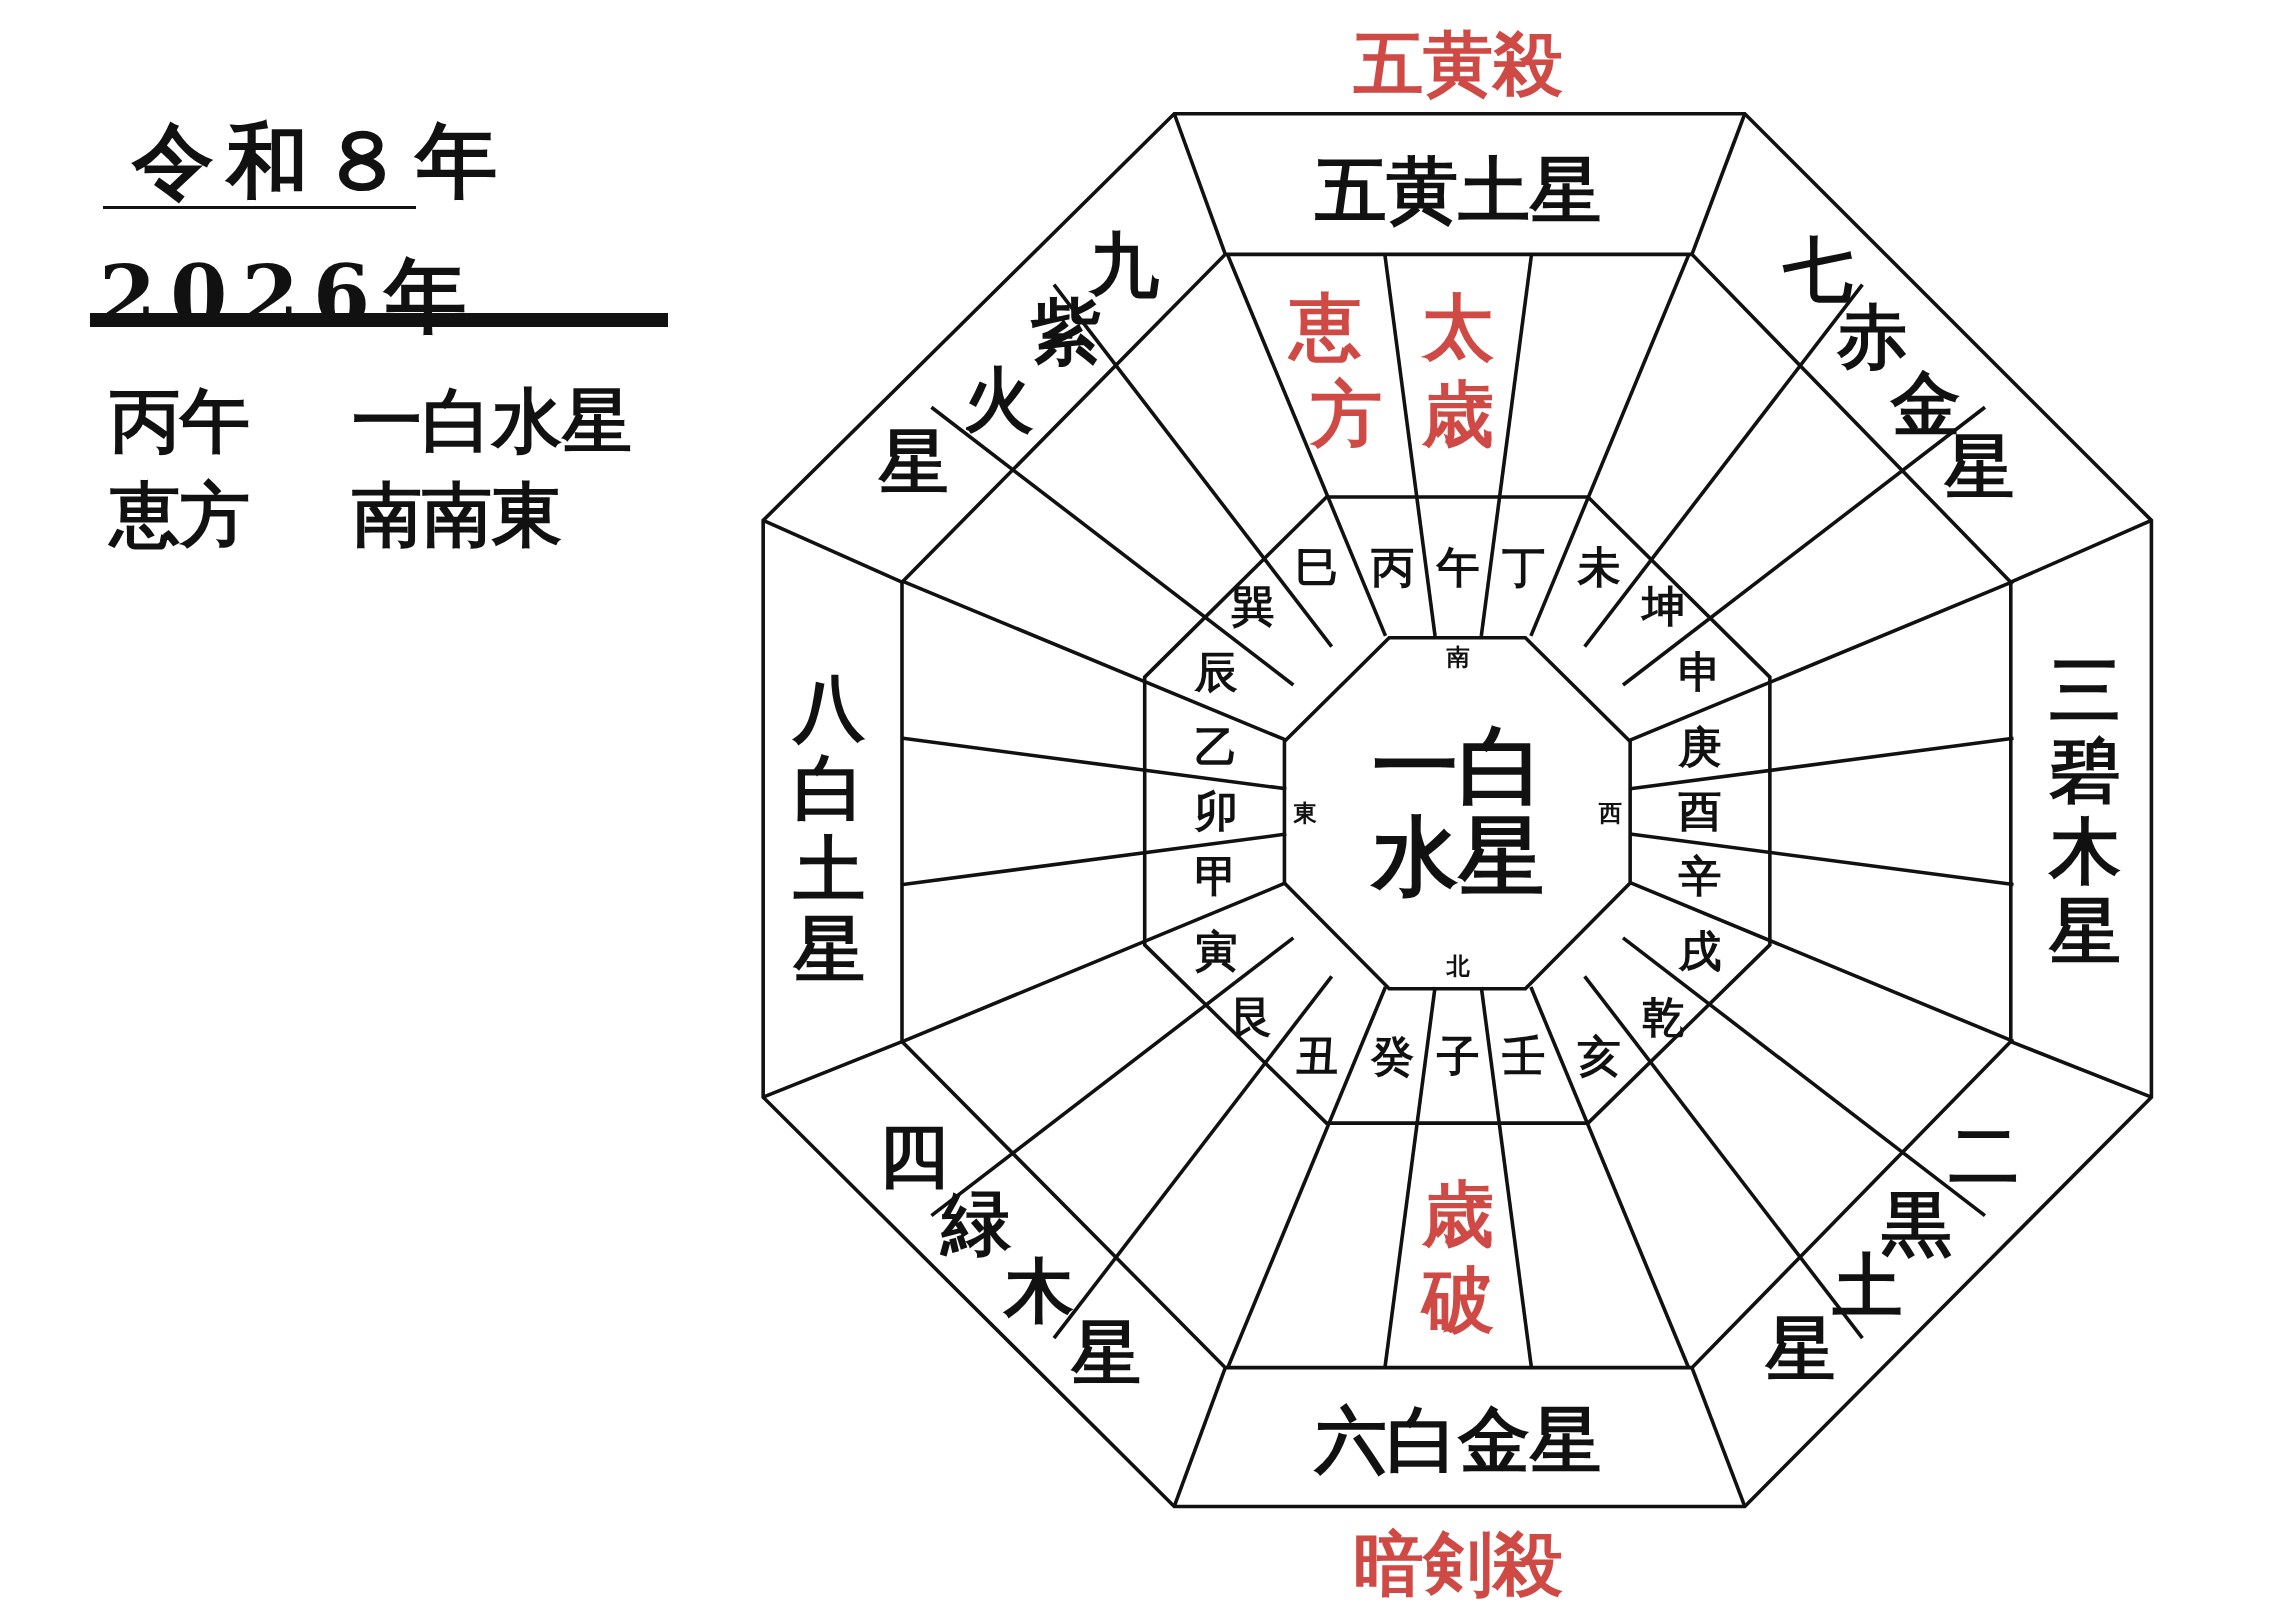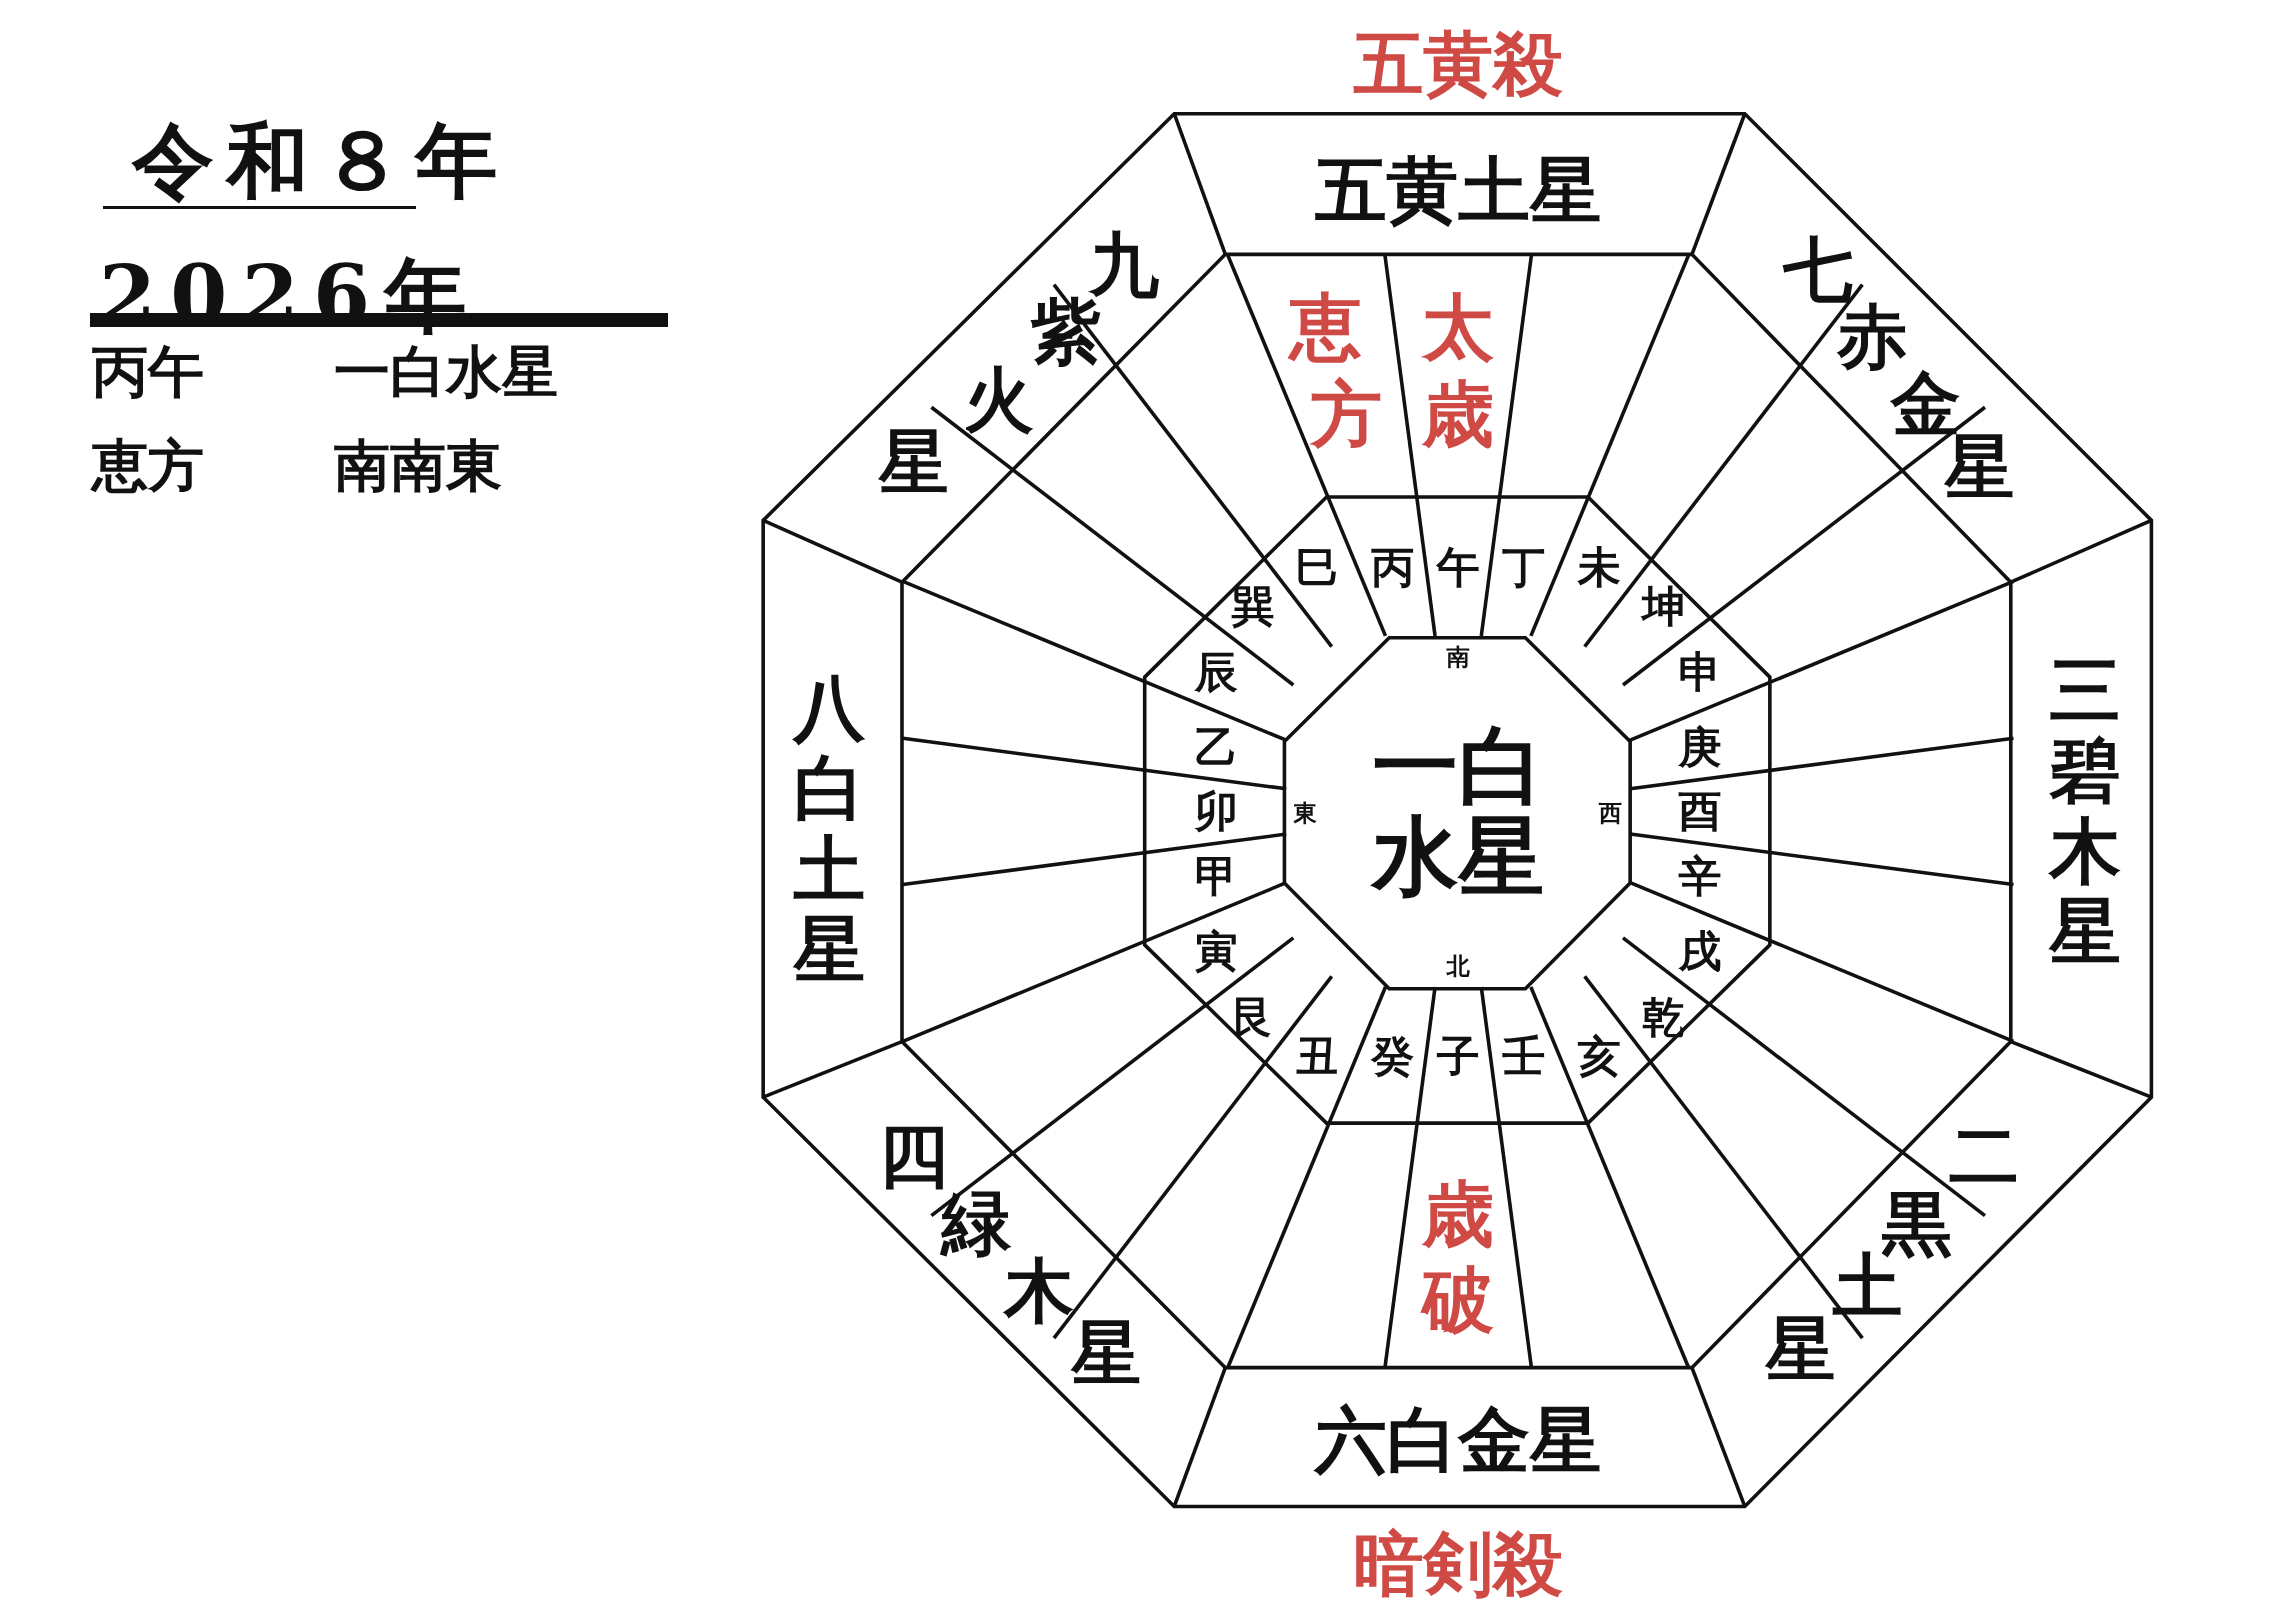--- a/index.html
+++ b/index.html
@@ -2,21 +2,21 @@
 <html style="font-size:14.3px"><head>
 <meta charset="utf-8">
 <style>
   html,body{margin:0;padding:0;background:#ffffff;}
   body{width:2293px;height:1622px;position:relative;overflow:hidden;font-family:"DejaVu Serif","Liberation Serif",serif;}
   .info{position:absolute;left:90px;top:107px;color:#111;font-weight:bold;}
   .info .line1{position:absolute;left:18px;top:0;font-size:82px;letter-spacing:12.5px;white-space:nowrap;margin-left:24px;}
   .info .rule-thin{position:absolute;left:12.5px;top:99px;width:313px;height:2.7px;background:#111;}
   .info .line2{position:absolute;left:9px;top:107px;font-size:82px;letter-spacing:14.3px;white-space:nowrap;margin-top:28px;}
   .info .rule-thick{position:absolute;left:0;top:206px;width:578px;height:14.3px;background:#111;}
-  .info .row{position:absolute;left:2px;font-size:56px;white-space:nowrap;}
+  .info .row{position:absolute;left:20px;font-size:70px;white-space:nowrap;margin-top:40px;}
   .info .row .k{display:inline-block;width:242px;}
   .info .row1{top:228px;}
   .info .row2{top:322px;font-family:Liberation Mono, monospace;}
   svg{position:absolute;left:0;top:0;}
   .lbl{font-family:"DejaVu Serif","Liberation Serif",serif;font-weight:bold;fill:#111;text-anchor:middle;dominant-baseline:central;}
   .red{fill:#cf4a45;}
 </style>
 </head>
 <body>
 

